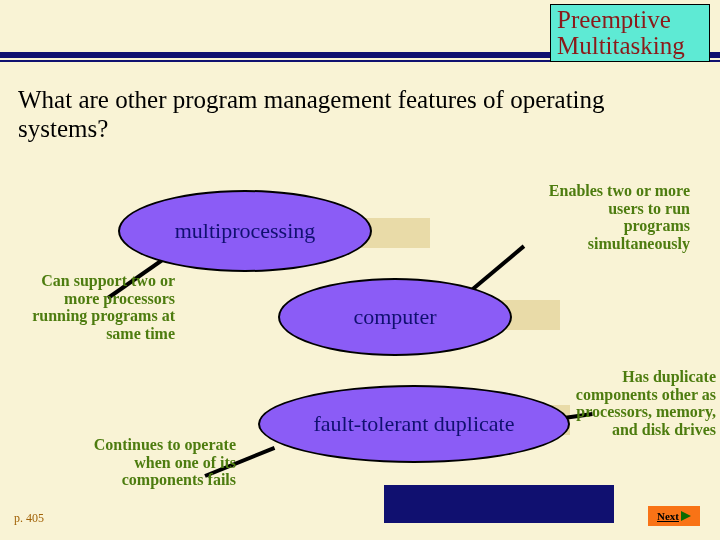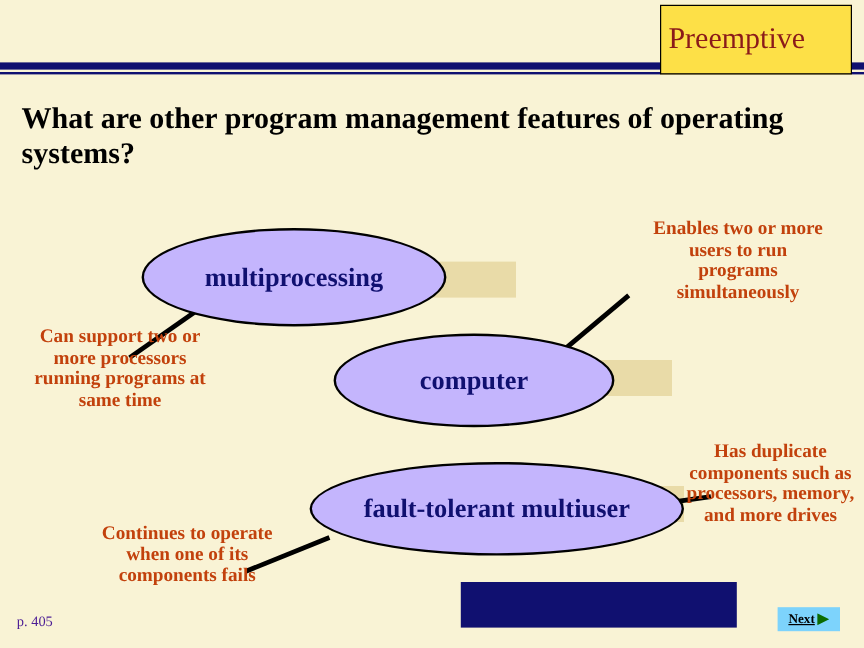--- a/index.html
+++ b/index.html
@@ -17,81 +17,82 @@
     font-size:34px;
     color:#101070;
     letter-spacing:0.5px;
   }
   .rules{position:absolute;left:0;top:52px;width:100%}
   .rule1{height:6px;background:#101070}
   .rule2{height:2px;background:#101070;margin-top:2px}
   .callout-box{
     position:absolute;top:4px;right:10px;
     width:160px;height:58px;
-    background:#fde047;border:1px solid #000;
+    background:#5eead4;border:1px solid #000;
     box-sizing:border-box;
     font-size:25px;color:#8b1a1a;
     line-height:1.05;
     display:flex;flex-direction:column;justify-content:center;
     padding-left:6px;
   }
   .question{
     position:absolute;left:18px;top:86px;width:660px;
-    font-size:25px;color:#000;font-weight:bold;
+    font-size:25px;color:#000;font-weight:normal;
     line-height:1.15;
   }
   .bubble{
     position:absolute;
-    background:#c4b5fd;
+    background:#8b5cf6;
     border:2px solid #000;
     border-radius:50%;
     display:flex;align-items:center;justify-content:center;
-    font-size:22px;font-weight:bold;color:#101070;
+    font-size:22px;font-weight:normal;color:#101070;
   }
   .note{
     position:absolute;
-    font-size:16px;font-weight:bold;color:#c2410c;
-    text-align:center;line-height:1.1;
+    font-size:16px;font-weight:bold;color:#4d7c0f;
+    text-align:right;line-height:1.1;
   }
   .connector{
     position:absolute;background:#000;height:4px;transform-origin:left center;
   }
   .highlight-bar{
     position:absolute;background:#e9dba8;
   }
   .navy-box{
     position:absolute;left:384px;top:485px;width:230px;height:38px;
     background:#101070;
   }
   .page-ref{
     position:absolute;left:14px;bottom:14px;
-    font-size:12px;color:#4c1d95;
+    font-size:12px;color:#a16207;
   }
   .next-btn{
     position:absolute;right:20px;bottom:14px;
     width:52px;height:20px;
-    background:#7dd3fc;
+    background:#f97316;
     font-size:11px;font-weight:bold;
     display:flex;align-items:center;justify-content:center;
     cursor:pointer;
     text-decoration:underline;
     gap:2px;
   }
   .next-btn svg{width:10px;height:10px}
 </style>
 </head>
 <body>
 
 <div class="title-wrap">
   <div class="rules">
     <div class="rule1"></div>
       <div class="rule2"></div>
   </div>
   <div class="callout-box">
     <div>Preemptive</div>
+    <div>Multitasking</div>
   </div>
 </div>
 
 <div class="question">What are other program management features of operating systems?</div>
 
 <div class="highlight-bar" style="left:250px;top:218px;width:180px;height:30px"></div>
 <div class="highlight-bar" style="left:430px;top:300px;width:130px;height:30px"></div>
 <div class="highlight-bar" style="left:490px;top:405px;width:80px;height:30px"></div>
 
 <div class="connector" style="left:108px;top:296px;width:78px;transform:rotate(-35deg)"></div>
@@ -99,27 +100,27 @@
 <div class="connector" style="left:205px;top:474px;width:75px;transform:rotate(-22deg)"></div>
 <div class="connector" style="left:535px;top:420px;width:58px;transform:rotate(-8deg)"></div>
 
 <div class="bubble" style="left:118px;top:190px;width:250px;height:78px">
   <span>multiprocessing</span>
 </div>
 <div class="bubble" style="left:278px;top:278px;width:230px;height:74px">
   <span>computer</span>
 </div>
 <div class="bubble" style="left:258px;top:385px;width:308px;height:74px">
-  <span>fault-tolerant multiuser</span>
+  <span>fault-tolerant duplicate</span>
 </div>
 
 <div class="note" style="left:25px;top:272px;width:150px">Can support two or more processors running programs at same time</div>
 <div class="note" style="left:540px;top:182px;width:150px">Enables two or more users to run programs simultaneously</div>
 <div class="note" style="left:76px;top:436px;width:160px">Continues to operate when one of its components fails</div>
-<div class="note" style="left:568px;top:368px;width:148px">Has duplicate components such as processors, memory, and more drives</div>
+<div class="note" style="left:568px;top:368px;width:148px">Has duplicate components other as processors, memory, and disk drives</div>
 
 <div class="navy-box"></div>
 
 <div class="page-ref">p. 405</div>
 
 <div class="next-btn">
   <span>Next</span>
   <svg viewBox="0 0 10 10">
     <polygon points="0,0 10,5 0,10" fill="#0a6b00"></polygon>
   </svg>

